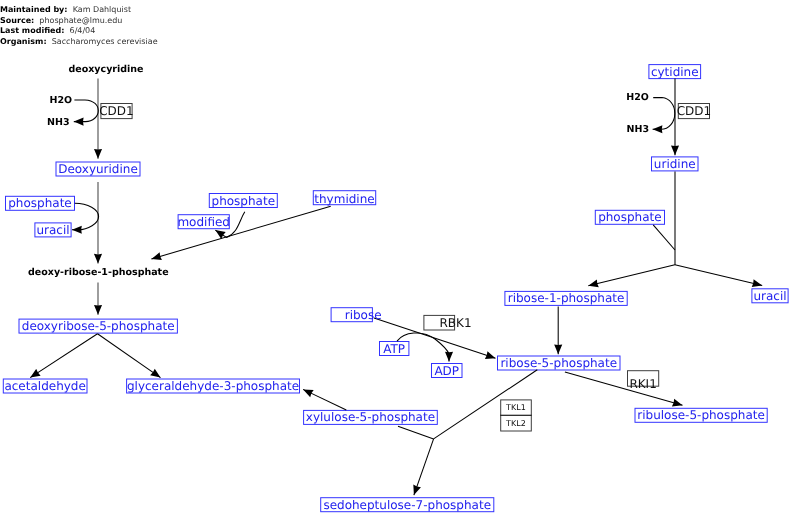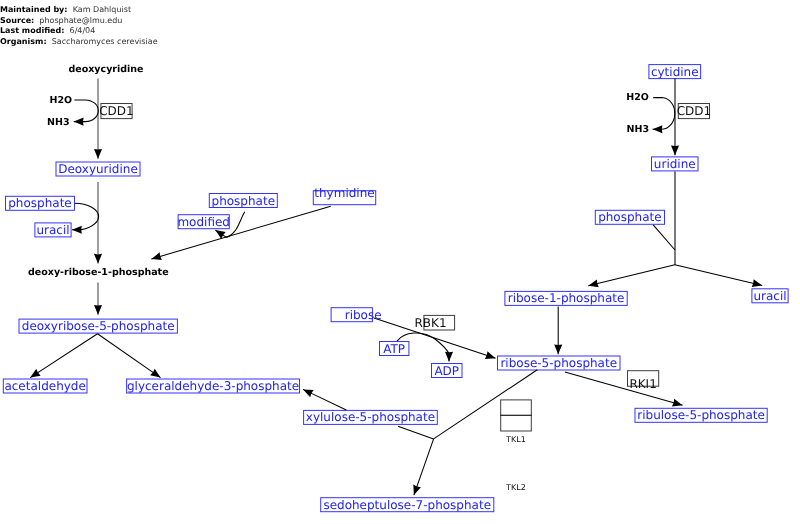--- a/index.html
+++ b/index.html
@@ -16,21 +16,21 @@
 
   
   .mbox{position:absolute;background:transparent;
         color:#2222ee;font-size:12px;display:flex;align-items:center;
         justify-content:center;box-sizing:border-box;white-space:nowrap;}
   .gbox{position:absolute;background:transparent;
         color:#111;font-size:12px;display:flex;align-items:center;
         justify-content:center;box-sizing:border-box;white-space:nowrap;}
   .gbox2{position:absolute;background:transparent;
         color:#111;font-size:8px;box-sizing:border-box;white-space:nowrap;}
-  .gbox2 > div{height:50%;display:flex;align-items:center;justify-content:center;margin-top:32px;}
+  .gbox2 > div{height:50%;display:flex;align-items:center;justify-content:center;}
   
   .blab{position:absolute;font-size:9.5px;font-weight:bold;color:#000;
         white-space:nowrap;transform:translate(-50%,-50%);}
 </style>
 </head>
 <body>
 
 <div id="page">
 
   <svg id="edges" viewBox="0 0 800 524">
@@ -117,39 +117,39 @@
   <div class="blab" style="left:60.8px;top:100.4px">H2O</div>
   <div class="blab" style="left:58.3px;top:121.5px">NH3</div>
   <div class="blab" style="left:637.5px;top:97.4px">H2O</div>
   <div class="blab" style="left:637.8px;top:128.9px">NH3</div>
 
   <div class="mbox" style="left:55.5px;top:161.5px;width:85px;height:15px">Deoxyuridine</div>
   <div class="mbox" style="left:5px;top:195.8px;width:70px;height:15px">phosphate</div>
   <div class="mbox" style="left:34.4px;top:222.4px;width:37.2px;height:15px">uracil</div>
   <div class="mbox" style="left:208.8px;top:193px;width:69px;height:15px">phosphate</div>
   <div class="mbox" style="left:177.6px;top:214.2px;width:52.2px;height:15px">modified</div>
-  <div class="mbox" style="left:312.8px;top:185px;width:63.4px;height:15px">thymidine</div>
+  <div class="mbox" style="left:312.8px;top:191px;width:63.4px;height:15px">thymidine</div>
   <div class="mbox" style="left:18.5px;top:318.6px;width:159.4px;height:15px">deoxyribose-5-phosphate</div>
   <div class="mbox" style="left:2.8px;top:378.5px;width:84.7px;height:15px">acetaldehyde</div>
   <div class="mbox" style="left:126.1px;top:378.5px;width:173.9px;height:15px">glyceraldehyde-3-phosphate</div>
   <div class="mbox" style="left:342px;top:307.2px;width:42.3px;height:15px">ribose</div>
   <div class="mbox" style="left:379px;top:341px;width:30.4px;height:15px">ATP</div>
   <div class="mbox" style="left:431px;top:363px;width:31.5px;height:15px">ADP</div>
   <div class="mbox" style="left:648.4px;top:64.1px;width:52.7px;height:15px">cytidine</div>
   <div class="mbox" style="left:651px;top:156.4px;width:47.5px;height:15px">uridine</div>
   <div class="mbox" style="left:594.8px;top:209.8px;width:70.2px;height:15px">phosphate</div>
   <div class="mbox" style="left:504.4px;top:290.9px;width:123.3px;height:15px">ribose-1-phosphate</div>
   <div class="mbox" style="left:751.4px;top:288.3px;width:37.2px;height:15px">uracil</div>
   <div class="mbox" style="left:497px;top:355.5px;width:123.5px;height:15px">ribose-5-phosphate</div>
   <div class="mbox" style="left:634.5px;top:407.8px;width:133.2px;height:15px">ribulose-5-phosphate</div>
   <div class="mbox" style="left:303.1px;top:409.9px;width:134.7px;height:15px">xylulose-5-phosphate</div>
   <div class="mbox" style="left:320.2px;top:497.2px;width:174.1px;height:15px">sedoheptulose-7-phosphate</div>
 
   <div class="gbox" style="left:100.4px;top:103px;width:32.2px;height:16px">CDD1</div>
   <div class="gbox" style="left:677.8px;top:103px;width:32.2px;height:16px">CDD1</div>
-  <div class="gbox" style="left:405px;top:314.9px;width:51px;height:15.6px">RBK1</div>
+  <div class="gbox" style="left:430px;top:314.9px;width:51px;height:15.6px">RBK1</div>
   <div class="gbox" style="left:627px;top:377px;width:32.2px;height:14px">RKI1</div>
   <div class="gbox2" style="left:500.2px;top:399.5px;width:31.5px;height:31.5px">
     <div>TKL1</div>
     <div>TKL2</div>
   </div>
 
 </div>
 
 </body></html>

